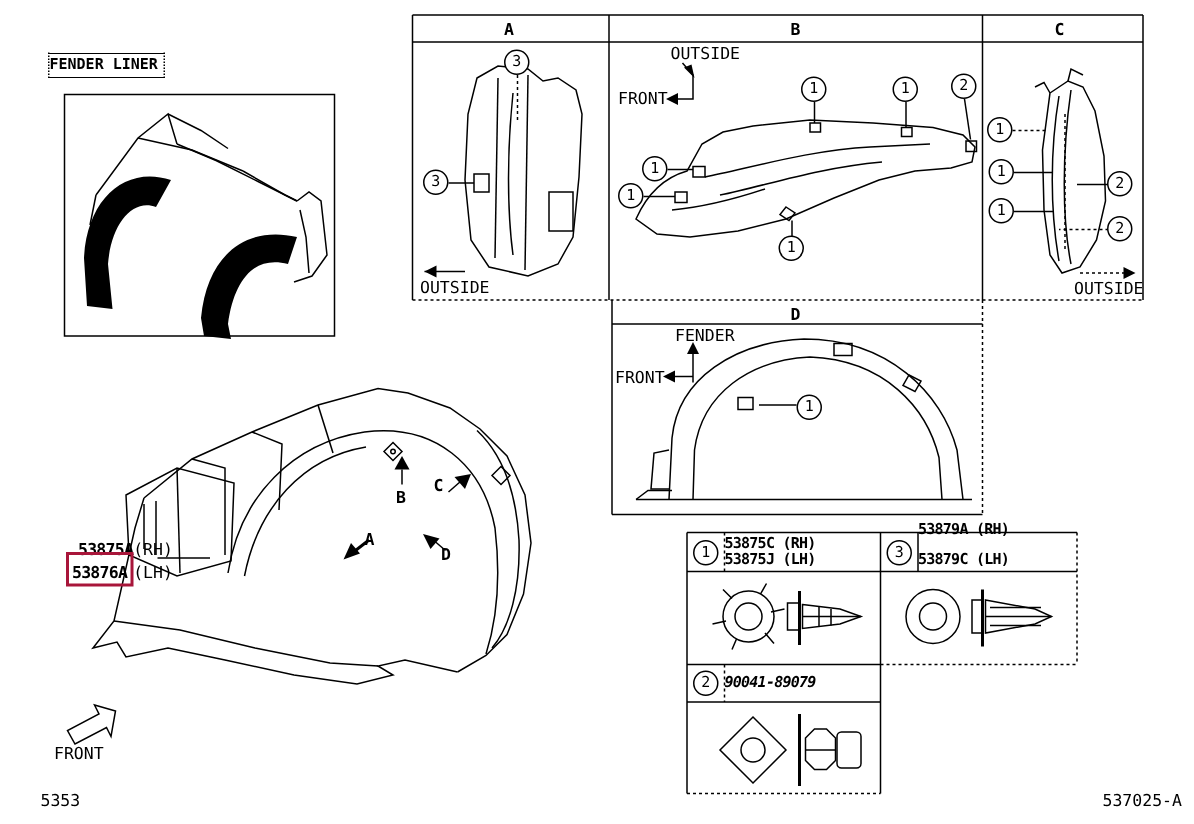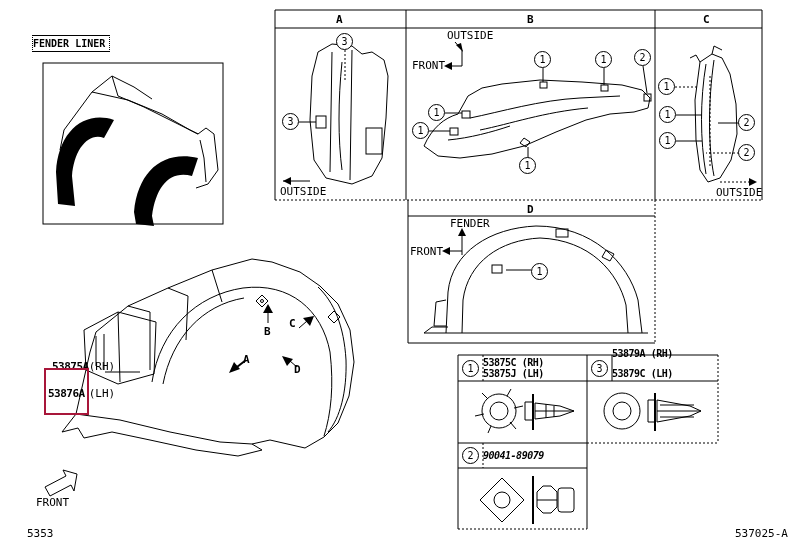--- a/index.html
+++ b/index.html
@@ -15,21 +15,21 @@
   .t11{font-size:11px;line-height:12px;}
   .b{font-weight:bold;}
   .callout{position:absolute;width:17px;height:17px;border:1px solid #000;border-radius:50%;
            box-sizing:border-box;display:flex;align-items:center;justify-content:center;
            font-size:10px;background:#fff;z-index:3;}
   .hdr{position:absolute;font-size:11px;font-weight:bold;}
   .titlebox{position:absolute;left:32px;top:35px;width:78px;height:17px;box-sizing:border-box;
             border-top:1px solid #000;border-bottom:1px solid #000;
             border-left:1px dotted #000;border-right:1px dotted #000;
             text-align:left;line-height:15px;font-size:10px;font-weight:bold;}
-  .hl{border:2px solid #a8163a;padding:12px 2px;display:inline-block;}
+  .hl{border:2px solid #a8163a;padding:0 2px;display:inline-block;}
   .pn{font-size:11px;font-weight:bold;letter-spacing:-0.5px;text-align:center;}
   .tblpn{font-size:10px;font-weight:bold;letter-spacing:-0.5px;}
   .ctr{text-align:left;}
 </style>
 </head>
 <body>
 
 <div id="stage">
 
   <svg id="art" viewBox="0 0 796 549">

